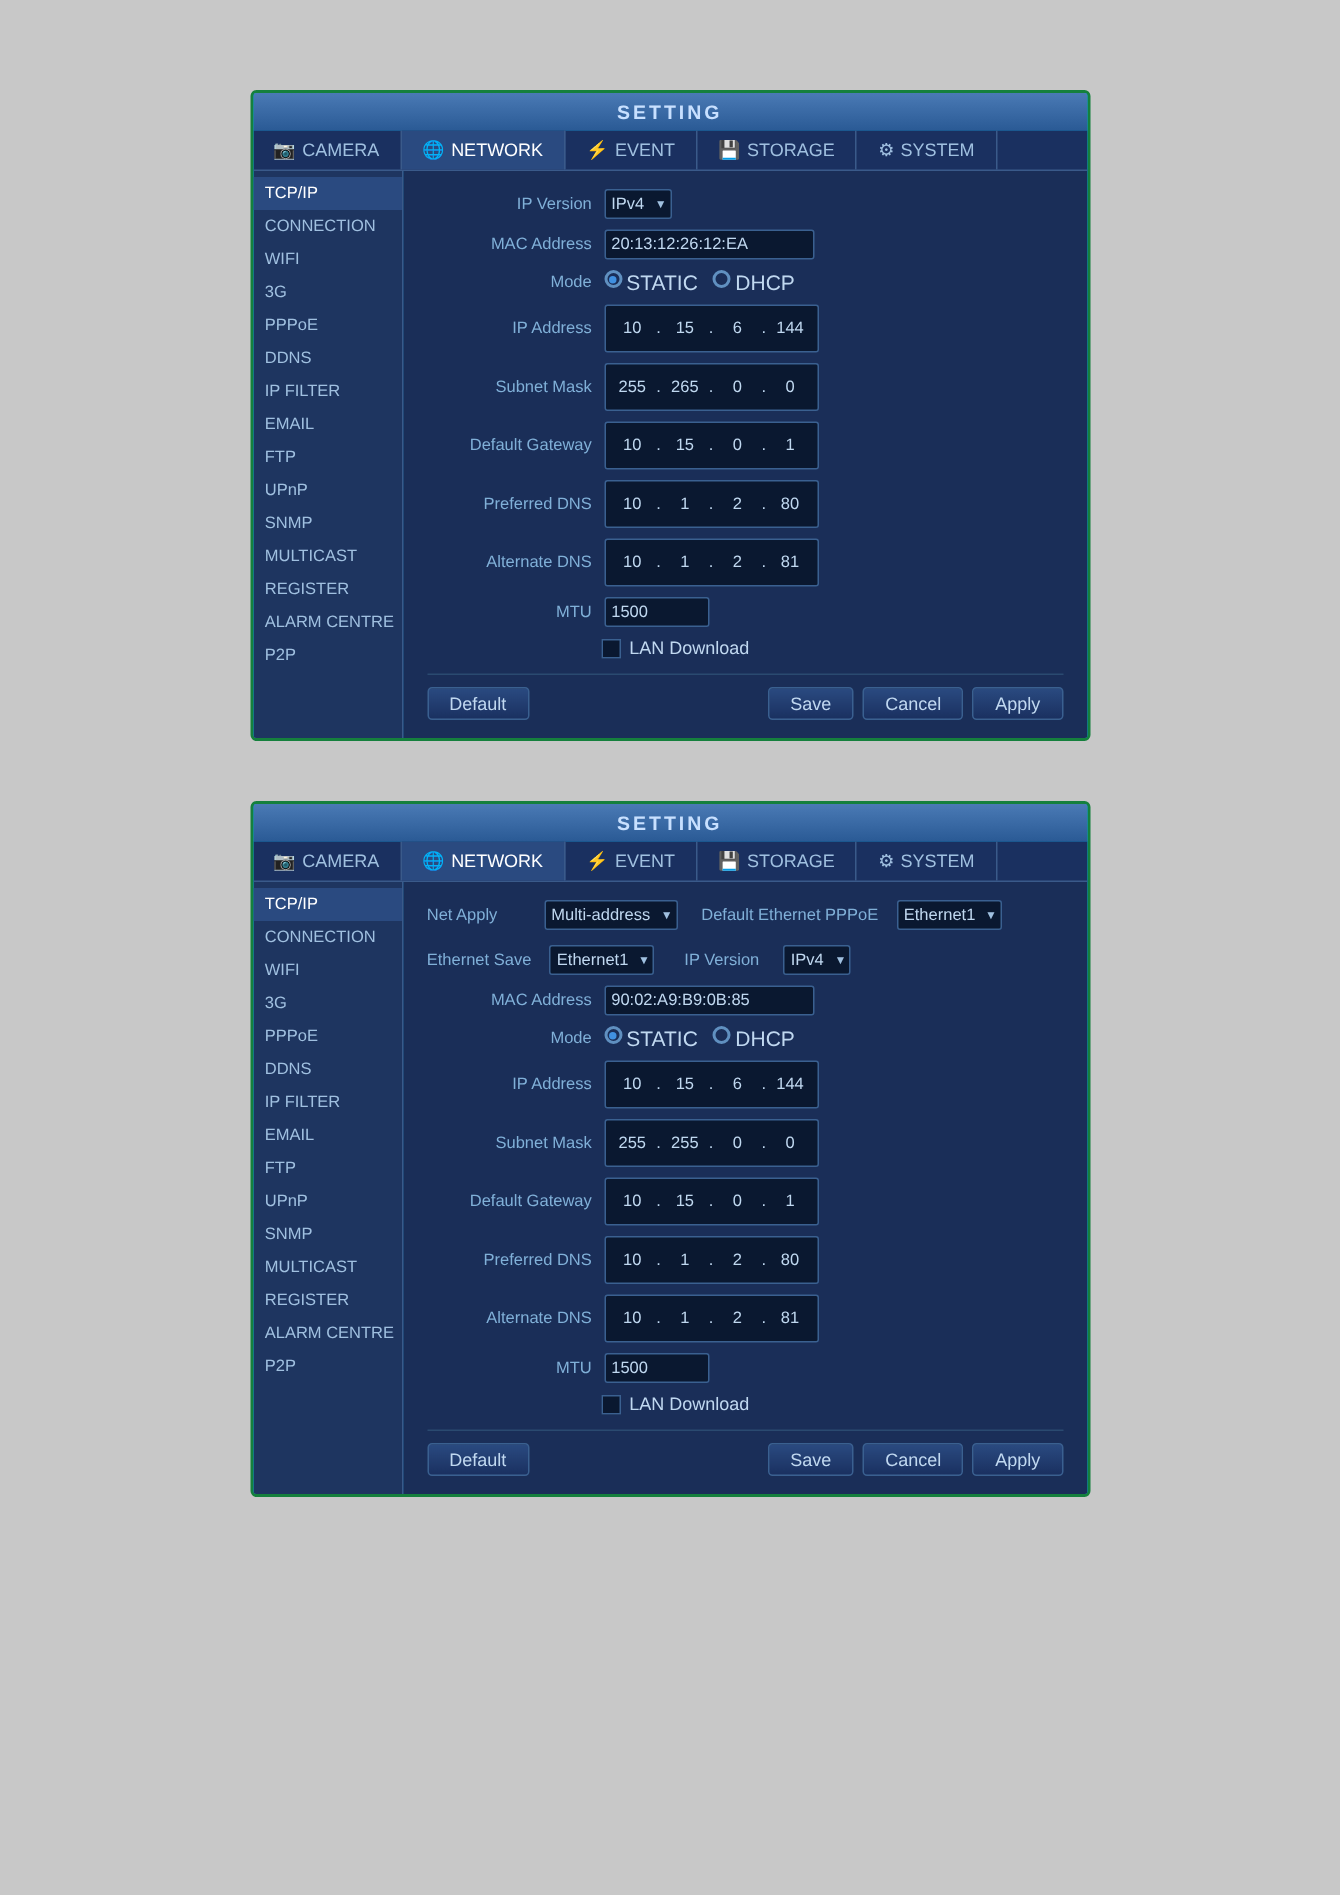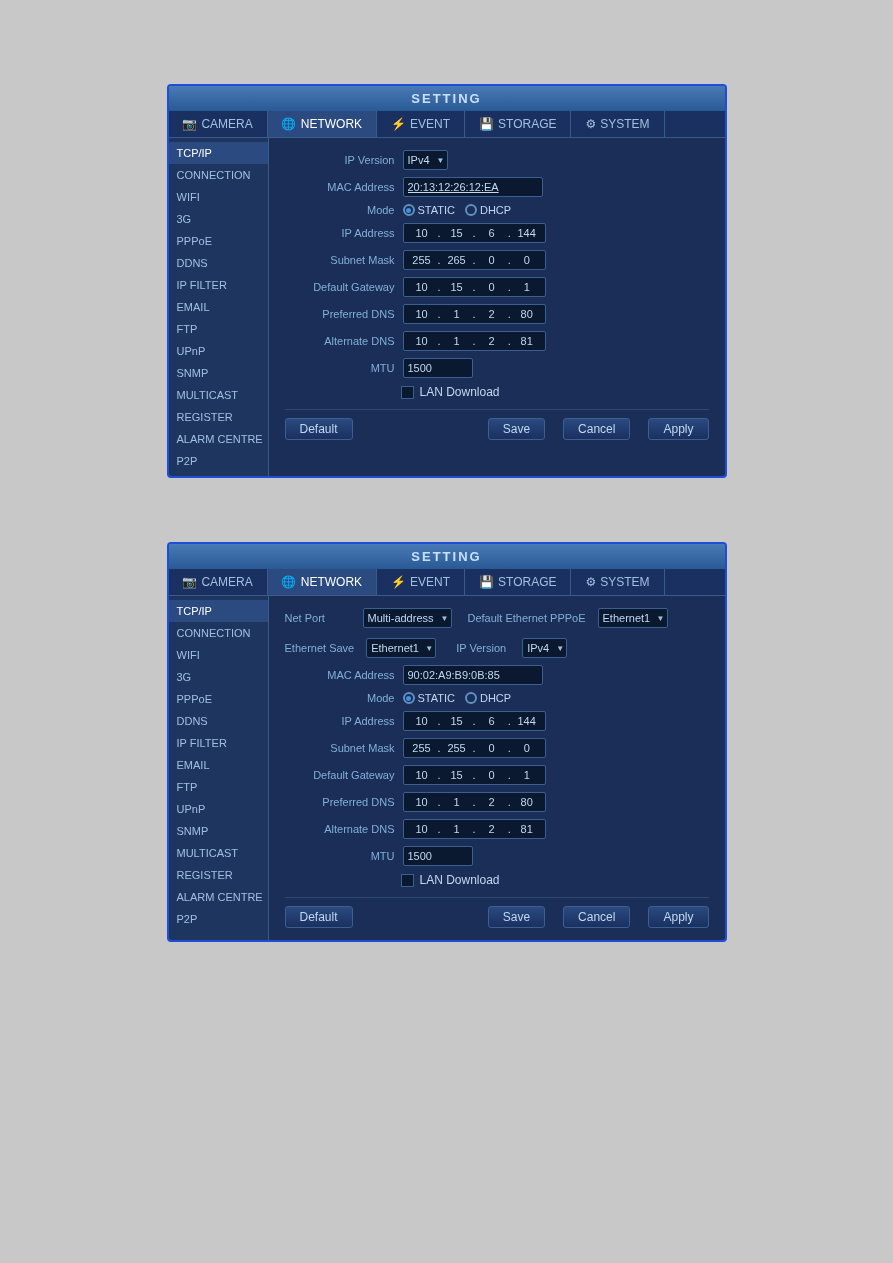--- a/index.html
+++ b/index.html
@@ -10,24 +10,23 @@
       display: flex;
       flex-direction: column;
       align-items: center;
       padding: 60px 20px;
       gap: 40px;
     }
 
     .setting-panel {
       width: 560px;
       background: #0ea5e9;
-      border: 2px solid #1d4ed8;
+      border: 2px solid #15803d;
       border-radius: 4px;
       overflow: hidden;
-      margin-top: 24px;
     }
 
     .panel-title {
       background: linear-gradient(to bottom, #4a7ab5, #2a5a95);
       text-align: center;
       color: #c8e0ff;
       font-size: 13px;
       font-weight: bold;
       padding: 5px;
       letter-spacing: 2px;
@@ -112,21 +111,21 @@
     }
 
     .ip-group {
       display: flex;
       align-items: center;
       gap: 2px;
       background: #0a1830;
       border: 1px solid #3a6090;
       border-radius: 2px;
       padding: 1px 4px;
-      height: 20px;
+      height: 32px;
     }
 
     .ip-octet {
       background: transparent;
       border: none;
       color: #c0d8f0;
       font-size: 11px;
       width: 28px;
       text-align: center;
       outline: none;
@@ -141,21 +140,21 @@
       display: flex;
       align-items: center;
       gap: 10px;
     }
 
     .radio-label {
       display: flex;
       align-items: flex-start;
       gap: 3px;
       color: #c0d8f0;
-      font-size: 11px;
+      font-size: 14px;
       cursor: pointer;
     }
 
     .radio-dot {
       width: 12px;
       height: 12px;
       border-radius: 50%;
       border: 2px solid #6090c0;
       display: flex;
       align-items: center;
@@ -210,21 +209,21 @@
       width: 13px;
       height: 13px;
       border: 1px solid #3a6090;
       background: #0a1830;
       cursor: pointer;
     }
 
     .button-row {
       display: flex;
       justify-content: flex-end;
-      gap: 18px;
+      gap: 6px;
       margin-top: 10px;
       padding-top: 8px;
       border-top: 1px solid #2a4a70;
     }
 
     .btn {
       padding: 3px 14px;
       border-radius: 3px;
       font-size: 12px;
       cursor: pointer;
@@ -312,21 +311,21 @@
           <span class="form-label">IP Version</span>
           <div class="select-wrapper">
             <select class="select-input">
               <option>IPv4</option>
             </select>
           </div>
         </div>
 
         <div class="form-row">
           <span class="form-label">MAC Address</span>
-          <input class="form-input" style="width: 140px; text-decoration: underline;" value="20:13:12:26:12:EA" readonly="">
+          <input class="form-input" style="width: 140px;" value="20:13:12:26:12:EA" readonly="">
         </div>
 
         <div class="form-row">
           <span class="form-label">Mode</span>
           <div class="radio-group">
             <label class="radio-label">
               <div class="radio-dot checked"></div>
               STATIC
             </label>
             <label class="radio-label">
@@ -460,21 +459,21 @@
         <div class="sidebar-item">UPnP</div>
         <div class="sidebar-item">SNMP</div>
         <div class="sidebar-item">MULTICAST</div>
         <div class="sidebar-item">REGISTER</div>
         <div class="sidebar-item">ALARM CENTRE</div>
         <div class="sidebar-item">P2P</div>
       </div>
       <div class="content-area">
 
         <div class="net-mode-row">
-          <span class="form-label" style="width:70px; text-align:left;">Net Port</span>
+          <span class="form-label" style="width:70px; text-align:left;">Net Apply</span>
           <div class="select-wrapper">
             <select class="select-input">
               <option>Multi-address</option>
             </select>
           </div>
           <span style="color:#80b0d8; font-size:11px; margin-left:8px;">Default Ethernet PPPoE</span>
           <div class="select-wrapper" style="margin-left:4px;">
             <select class="select-input">
               <option>Ethernet1</option>
             </select>

